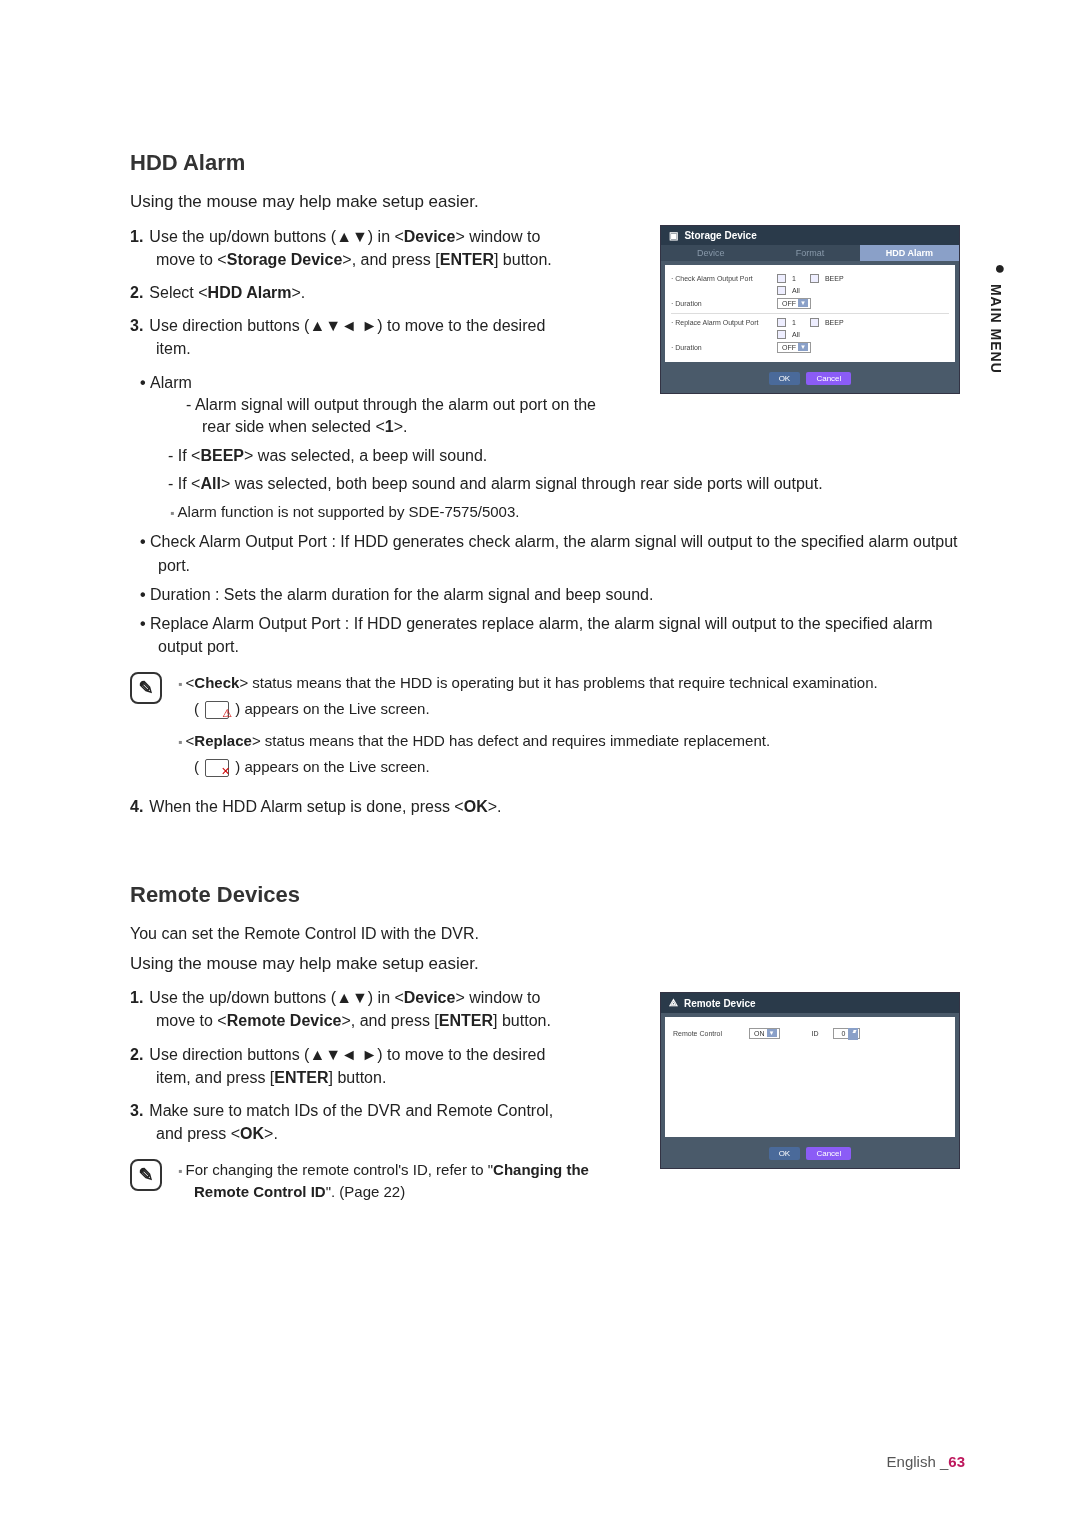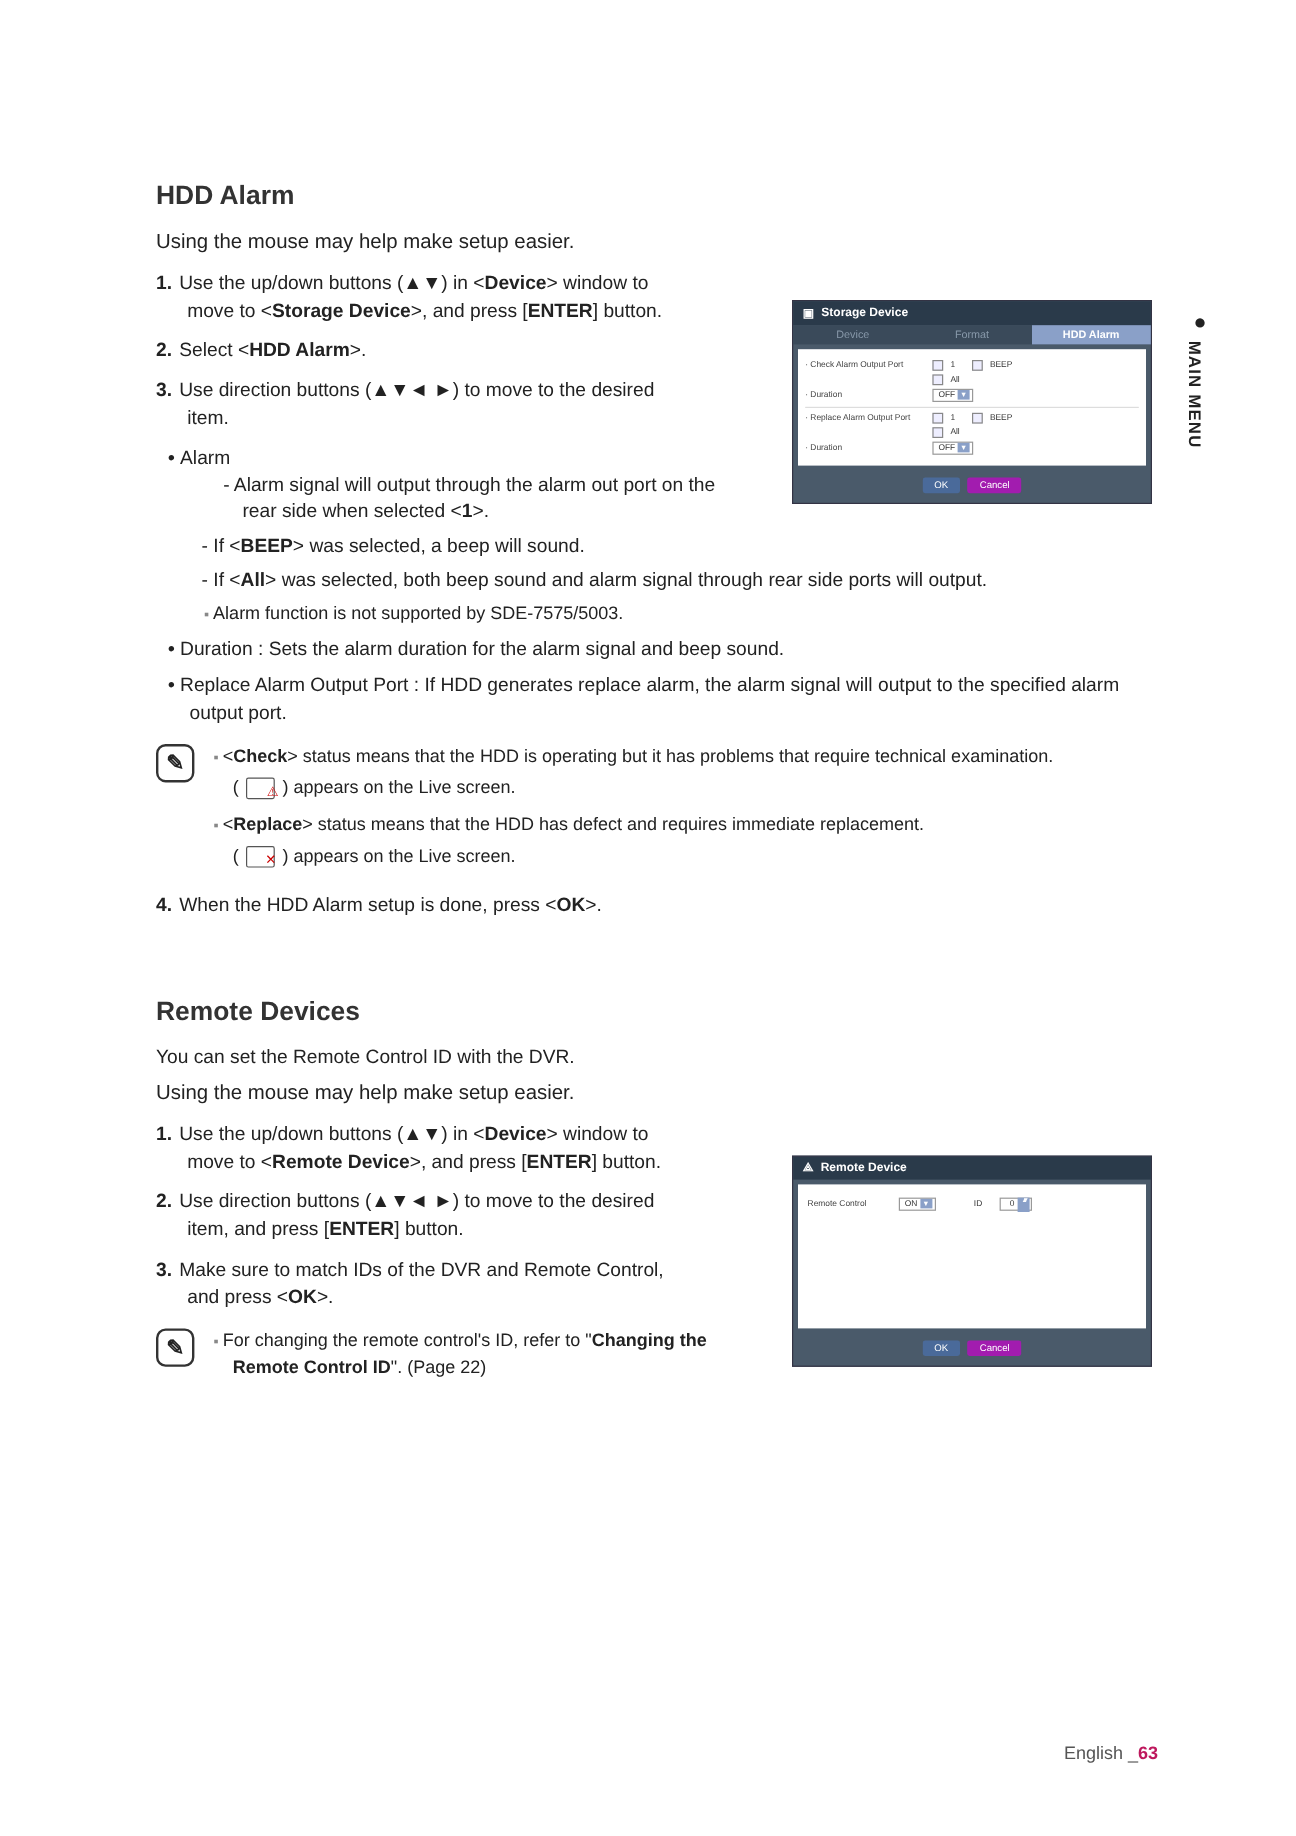--- a/index.html
+++ b/index.html
@@ -25,37 +25,37 @@
   .note-row { display: flex; align-items: flex-start; gap: 16px; margin: 14px 0 8px 0; }
   .note-icon { flex: 0 0 32px; height: 32px; border: 2px solid #333; border-radius: 8px; display: flex; align-items: center; justify-content: center; font-size: 18px; font-weight: bold; }
   .note-list { flex: 1; font-size: 15px; line-height: 1.45; }
   .note-list .sq-line { padding-left: 16px; text-indent: -16px; margin-bottom: 4px; }
   .note-list .sq-line::before { content: "▪ "; color: #888; font-size: 12px; }
   .note-list .sub { padding-left: 16px; margin-bottom: 10px; }
   .mini-icon { display: inline-block; width: 24px; height: 18px; border: 1.5px solid #555; border-radius: 2px; vertical-align: middle; position: relative; margin: 0 2px; }
   .mini-icon.warn::after { content: "⚠"; position: absolute; right: -4px; bottom: -4px; font-size: 11px; color: #c00; }
   .mini-icon.replace::after { content: "✕"; position: absolute; right: -2px; bottom: -4px; font-size: 11px; color: #c00; }
   .text-col { width: 440px; }
-  .two-col { display: flex; align-items: center; gap: 30px; }
+  .two-col { display: flex; align-items: flex-start; gap: 30px; }
   .two-col .left { flex: 1; }
   .dialog { width: 300px; background: #4a5a6a; border: 1px solid #334; padding: 0; font-size: 8px; color: #eee; }
   .dialog .titlebar { background: #2a3a4a; color: #fff; font-weight: bold; font-size: 10px; padding: 4px 8px; display: flex; align-items: center; gap: 6px; }
   .dialog .tabs { display: flex; background: #3a4a5a; }
   .dialog .tab { flex: 1; text-align: center; padding: 3px 0; font-size: 9px; color: #89a; }
   .dialog .tab.active { background: #8aa0c8; color: #fff; font-weight: bold; }
   .dialog .panel { background: #fff; color: #333; margin: 4px; padding: 6px; }
   .dialog .row { display: flex; align-items: center; margin: 3px 0; gap: 6px; }
   .dialog .label { flex: 0 0 100px; font-size: 7px; color: #444; }
   .dialog .chk { width: 9px; height: 9px; border: 1px solid #888; background: #eef; display: inline-block; }
   .dialog .opt { font-size: 7px; margin-right: 8px; }
   .dialog .sel { border: 1px solid #999; background: #fff; font-size: 7px; padding: 1px 14px 1px 4px; position: relative; display: inline-block; min-width: 28px; }
   .dialog .sel::after { content: "▾"; position: absolute; right: 2px; top: 0; color: #fff; background: #8aa0c8; width: 10px; text-align: center; font-size: 7px; }
   .dialog hr { border: none; border-top: 1px solid #ddd; margin: 4px 0; }
   .dialog .btns { text-align: center; padding: 6px 0 8px 0; }
-  .dialog .btn { display: inline-block; font-size: 8px; padding: 2px 10px; background: #a21caf; color: #fff; border-radius: 2px; margin: 0 2px; }
+  .dialog .btn { display: inline-block; font-size: 8px; padding: 2px 10px; background: #8b5cf6; color: #fff; border-radius: 2px; margin: 0 2px; }
   .dialog .btn.primary { background: #4a6a9a; }
   .dialog .panel2 { background: #fff; color: #333; margin: 4px; padding: 8px; min-height: 120px; }
   .dialog .spin { border: 1px solid #999; font-size: 7px; padding: 1px 14px 1px 8px; position: relative; display: inline-block; min-width: 24px; background: #fff; text-align: center; }
   .dialog .spin::after { content: "▴▾"; position: absolute; right: 1px; top: -1px; font-size: 6px; line-height: 6px; color: #fff; background: #8aa0c8; width: 10px; height: 12px; letter-spacing: -2px; }
   .footer { position: absolute; bottom: 60px; right: 115px; font-size: 15px; color: #555; }
   .footer .pn { font-weight: bold; color: #be185d; }
   .section-gap { height: 54px; }
 </style>
 </head>
 <body>
@@ -140,20 +140,21 @@
     </div>
   </div>
 
   <ul class="dash" style="padding-left:38px;">
     <li><span>If &lt;</span><span class="bold">BEEP</span><span>&gt; was selected, a beep will sound.</span></li>
     <li><span>If &lt;</span><span class="bold">All</span><span>&gt; was selected, both beep sound and alarm signal through rear side ports will output.</span></li>
   </ul>
   <div class="sq-note">Alarm function is not supported by SDE-7575/5003.</div>
 
   <ul class="bullets">
+    <li>Check Alarm Output Port : If HDD generates check alarm, the alarm signal will output to the specified alarm output port.</li>
     <li>Duration : Sets the alarm duration for the alarm signal and beep sound.</li>
     <li>Replace Alarm Output Port : If HDD generates replace alarm, the alarm signal will output to the specified alarm output port.</li>
   </ul>
 
   <div class="note-row">
     <div class="note-icon">✎</div>
     <div class="note-list">
       <div class="sq-line">
         <span>&lt;</span><span class="bold">Check</span><span>&gt; status means that the HDD is operating but it has problems that require technical examination.</span>
       </div>

